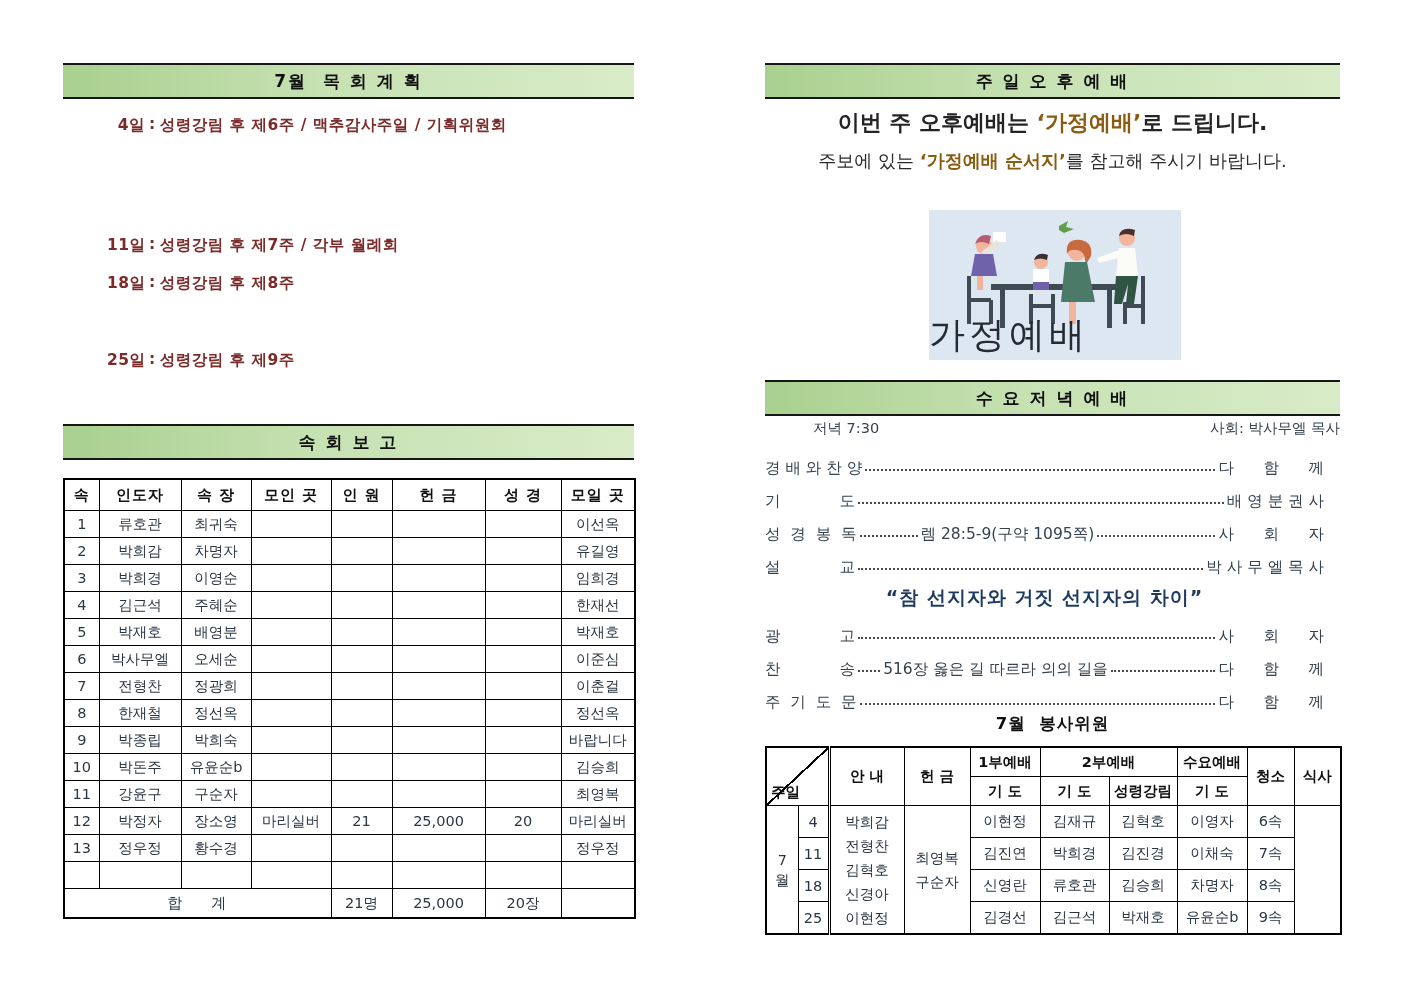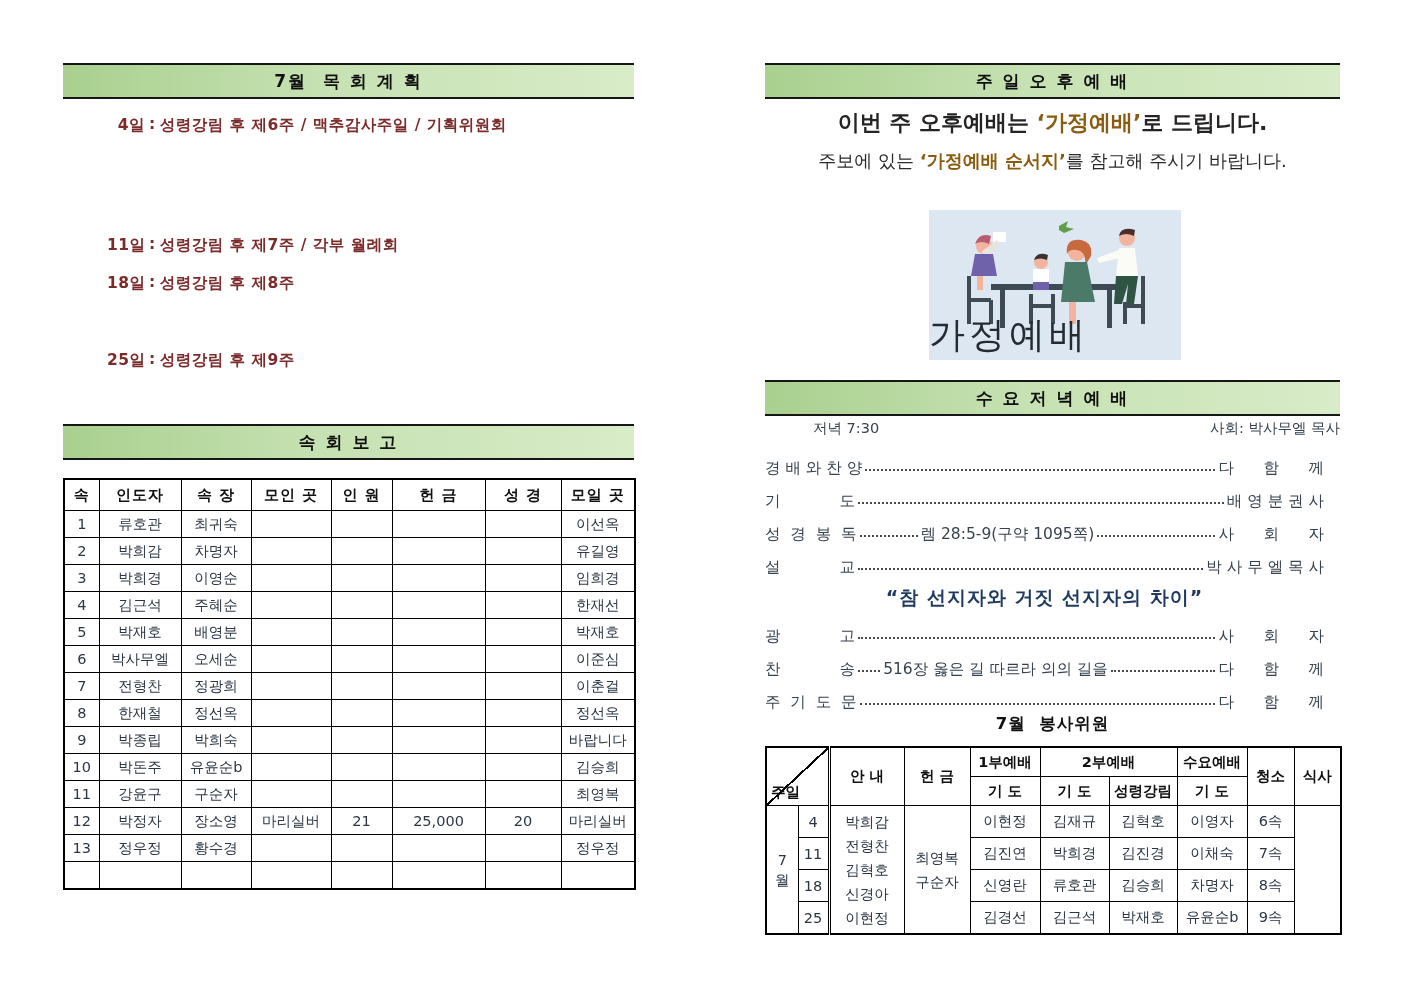--- a/index.html
+++ b/index.html
@@ -267,20 +267,27 @@
         </tr>
         <tr>
           <td></td>
           <td></td>
           <td></td>
           <td></td>
           <td></td>
           <td></td>
           <td></td>
           <td></td>
+        </tr>
+        <tr>
+          <td class="total-label" colspan="4" style="height: 28px;">합    계</td>
+          <td style="height: 28px;">21명</td>
+          <td style="height: 28px;">25,000</td>
+          <td style="height: 28px;">20장</td>
+          <td style="height: 28px;"></td>
         </tr>
       </tbody>
   </table>
 </div>
 
 <div class="page" id="page-right">
   <div class="bar" style="top:0;">
     <span>주 일 오 후 예 배</span>
   </div>
 

